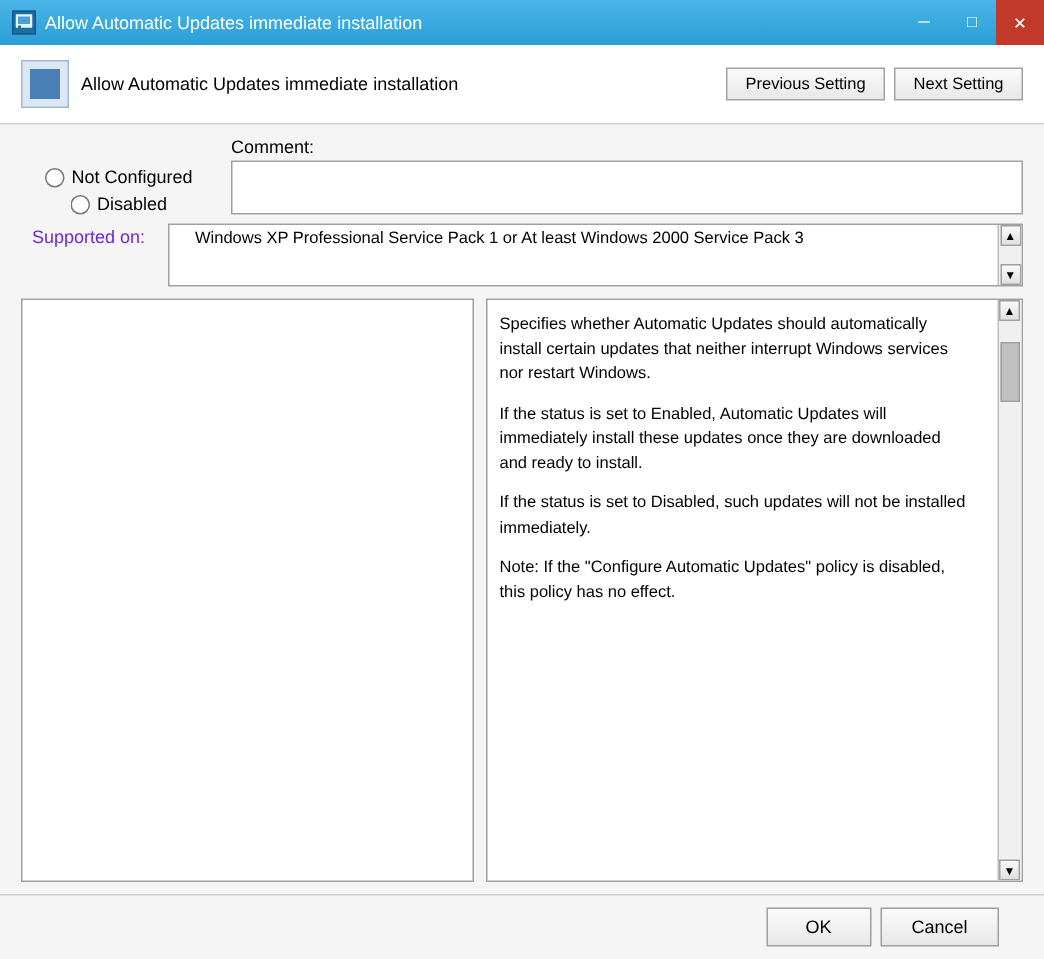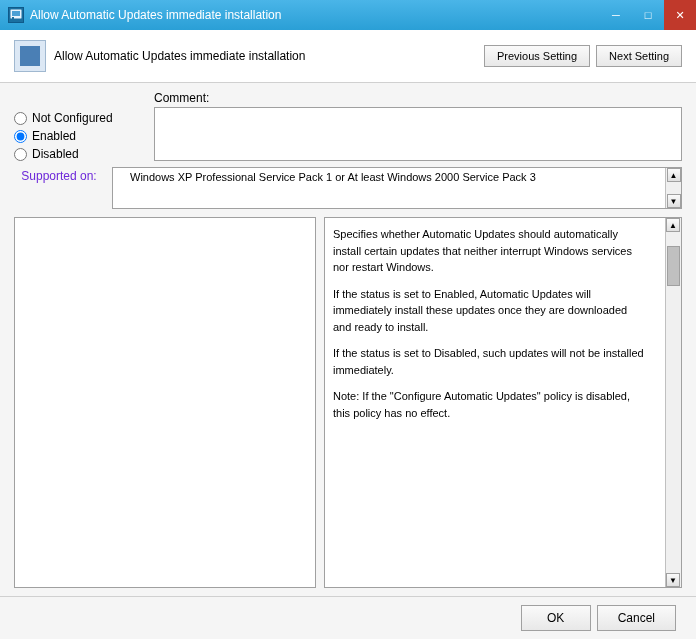--- a/index.html
+++ b/index.html
@@ -137,20 +137,21 @@
       flex-direction: column;
       gap: 4px;
       min-width: 130px;
       padding-top: 20px;
     }
     .radio-item {
       display: flex;
       align-items: center;
       gap: 5px;
       font-size: 12px;
+      justify-content: center;
     }
     .radio-item input[type="radio"] {
       margin: 0;
       cursor: pointer;
     }
     .comment-section {
       flex: 1;
       display: flex;
       flex-direction: column;
     }
@@ -290,21 +291,21 @@
       border: 1px solid #a0a0a0;
       height: 40px;
       margin: 14px 1px 1px;
     }
 
     
     .dialog-footer {
       display: flex;
       justify-content: flex-end;
       align-items: center;
-      padding: 8px 20px;
+      padding: 8px 30px;
       gap: 6px;
       border-top: 1px solid #d0d0d0;
       background: #f5f5f5;
     }
     .footer-button {
       padding: 5px 20px;
       background: linear-gradient(to bottom, #fafafa, #e8e8e8);
       border: 1px solid #a0a0a0;
       font-size: 12px;
       cursor: pointer;
@@ -348,24 +349,20 @@
     </div>
   </div>
 
   <div class="dialog-content">
 
     <div class="top-section">
       <div class="radio-group">
         <div class="radio-item">
           <input type="radio" name="config" id="notConfigured" style="">
           <label for="notConfigured">Not Configured</label>
-        </div>
-        <div class="radio-item">
-          <input type="radio" name="config" id="enabled" checked="" style="">
-          <label for="enabled">Enabled</label>
         </div>
         <div class="radio-item">
           <input type="radio" name="config" id="disabled" style="">
           <label for="disabled">Disabled</label>
         </div>
       </div>
       <div class="comment-section">
         <div class="field-label">Comment:</div>
         <textarea class="comment-textarea" style=""></textarea>
       </div>

